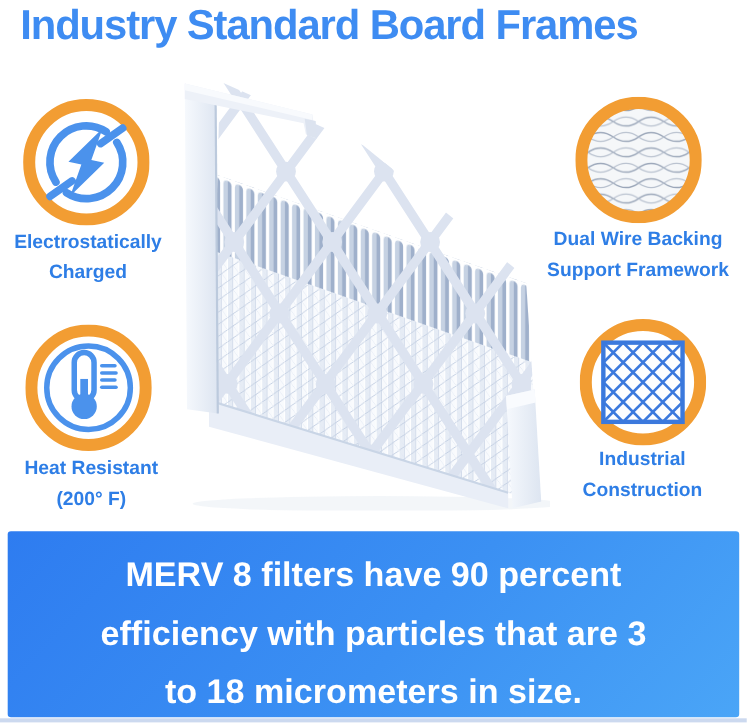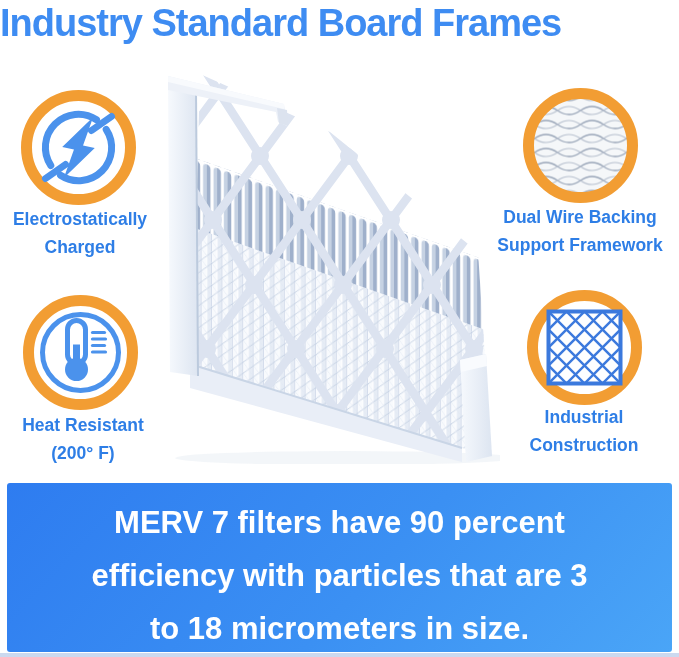--- a/index.html
+++ b/index.html
@@ -1,21 +1,21 @@
 <!DOCTYPE html>
 <html><head>
 <meta charset="utf-8">
 <style>
   html,body{margin:0;padding:0;background:#ffffff;}
   .canvas{
     position:relative;width:679px;height:657px;overflow:hidden;
     background:#ffffff;font-family:"Liberation Sans",sans-serif;
   }
   .title{
-    position:absolute;top:0;left:0;width:598px;
+    position:absolute;top:0;left:0;width:598px;text-align:center;
     font-size:38px;font-weight:bold;color:#3E8CF2;letter-spacing:-1px;
     line-height:46px;white-space:nowrap;
   }
   .icon{position:absolute;width:115px;height:115px;}
   .feature-label{
     position:absolute;width:220px;text-align:center;font-weight:bold;
     color:#2E7EE6;font-size:17.5px;line-height:27.5px;
   }
   .feature-label span{display:block;}
   .banner{
@@ -191,20 +191,20 @@
         <path d="M-90,54 L90,-126"></path>
       <path d="M-90,36 L90,-144"></path>
     </g>
   </svg>
   <div class="feature-label" style="left:474px;top:404px;">
     <span>Industrial</span>
     <span>Construction</span>
   </div>
 
   <div class="banner">
-    <span>MERV 7 filters have 90 percent</span>
+    <span>MERV 8 filters have 90 percent</span>
     <span>efficiency with particles that are 3</span>
     <span>to 18 micrometers in size.</span>
   </div>
 
   <div class="bottom-strip"></div>
 
 </div>
 
 </body></html>

